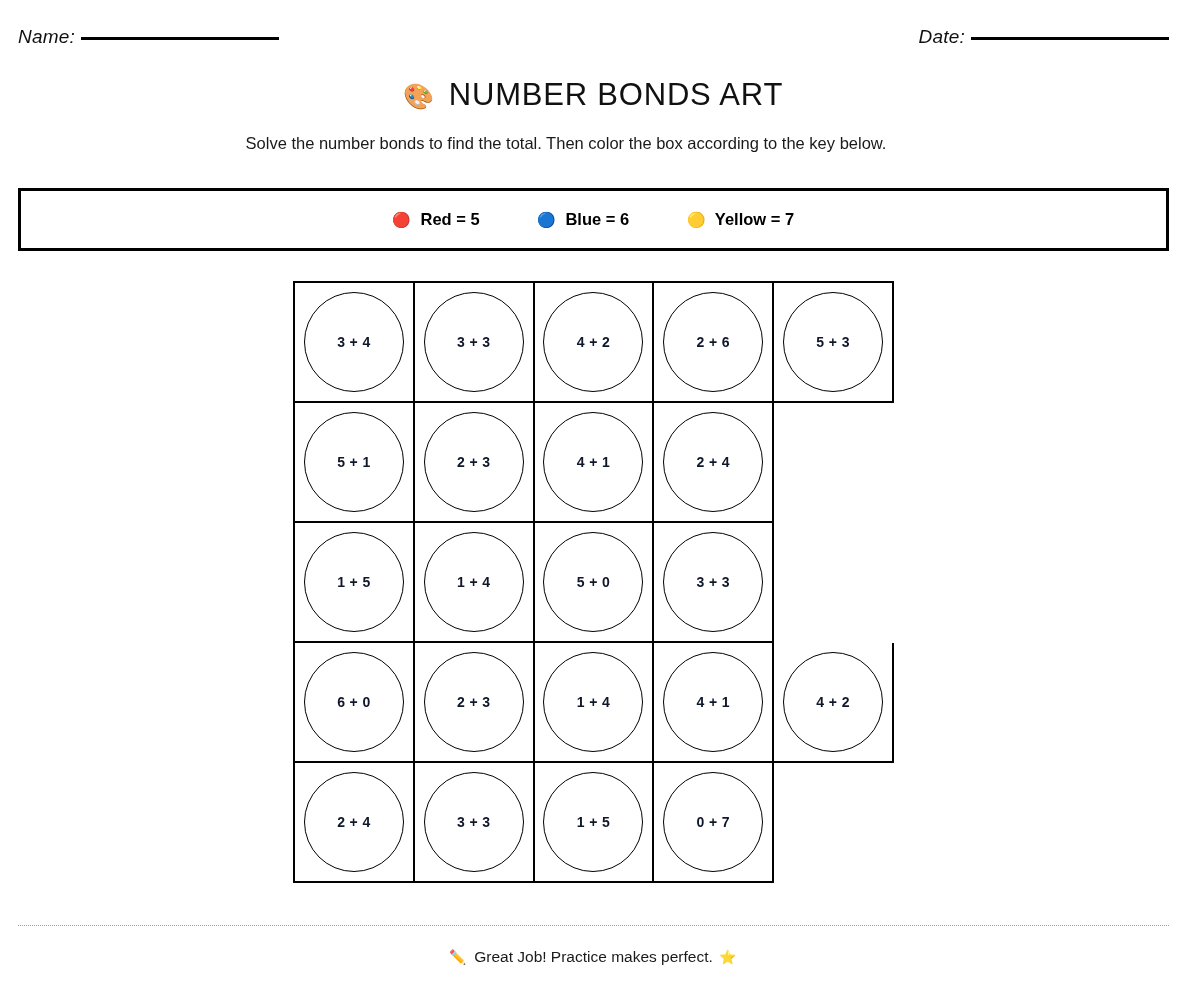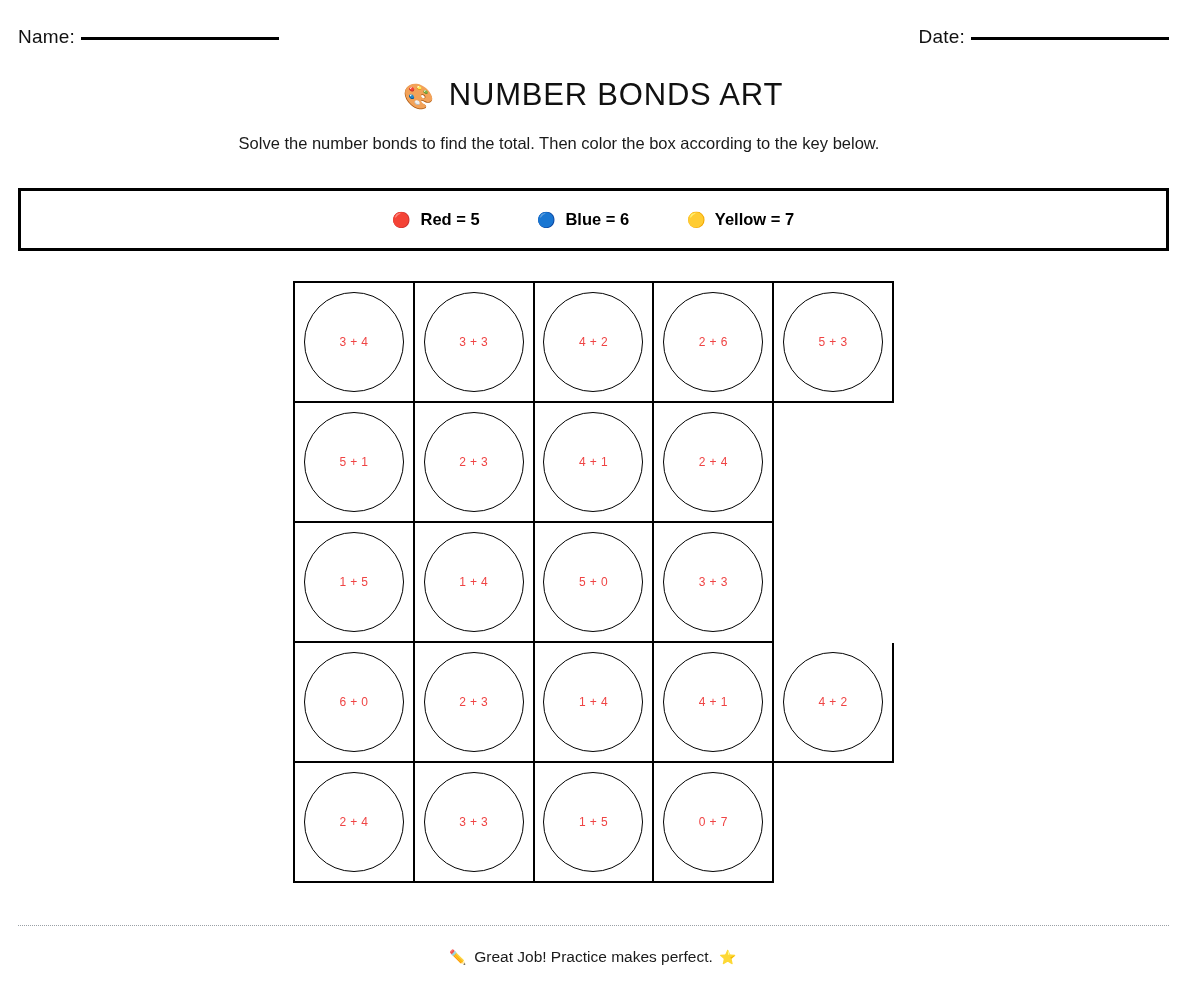--- a/index.html
+++ b/index.html
@@ -20,20 +20,21 @@
   
   .namedate-row {
     position: absolute;
     top: 18px;
     left: 18px;
     right: 18px;
     height: 30px;
     display: flex;
     justify-content: space-between;
     align-items: flex-end;
+    font-style: italic;
   }
   .field {
     display: flex;
     align-items: baseline;
     gap: 6px;
   }
   .field-label {
     font-size: 19px;
     color: #111111;
     letter-spacing: 0.2px;
@@ -68,21 +69,21 @@
   .title-emoji {
     font-size: 25px;
     line-height: 1;
     position: relative;
     top: 1px;
   }
 
   .subtitle {
     position: absolute;
     top: 134px;
-    left: 0;
+    left: 7px;
     width: 1118px;
     text-align: center;
     font-size: 16.5px;
     color: #1a1a1a;
   }
 
   
   .legend-box {
     position: absolute;
     top: 188px;
@@ -139,23 +140,23 @@
     width: 100px;
     height: 100px;
     border: 1.3px solid #000000;
     border-radius: 50%;
     display: flex;
     align-items: center;
     justify-content: center;
     background: #ffffff;
   }
   .bond-expr {
-    font-size: 12px;
-    font-weight: normal;
-    color: #ef4444;
+    font-size: 14px;
+    font-weight: bold;
+    color: #0f172a;
     letter-spacing: 0.4px;
   }
 
   
   .footer-divider {
     position: absolute;
     top: 925px;
     left: 18px;
     width: 1151px;
     border-top: 1.5px dotted #9aa0a6;

